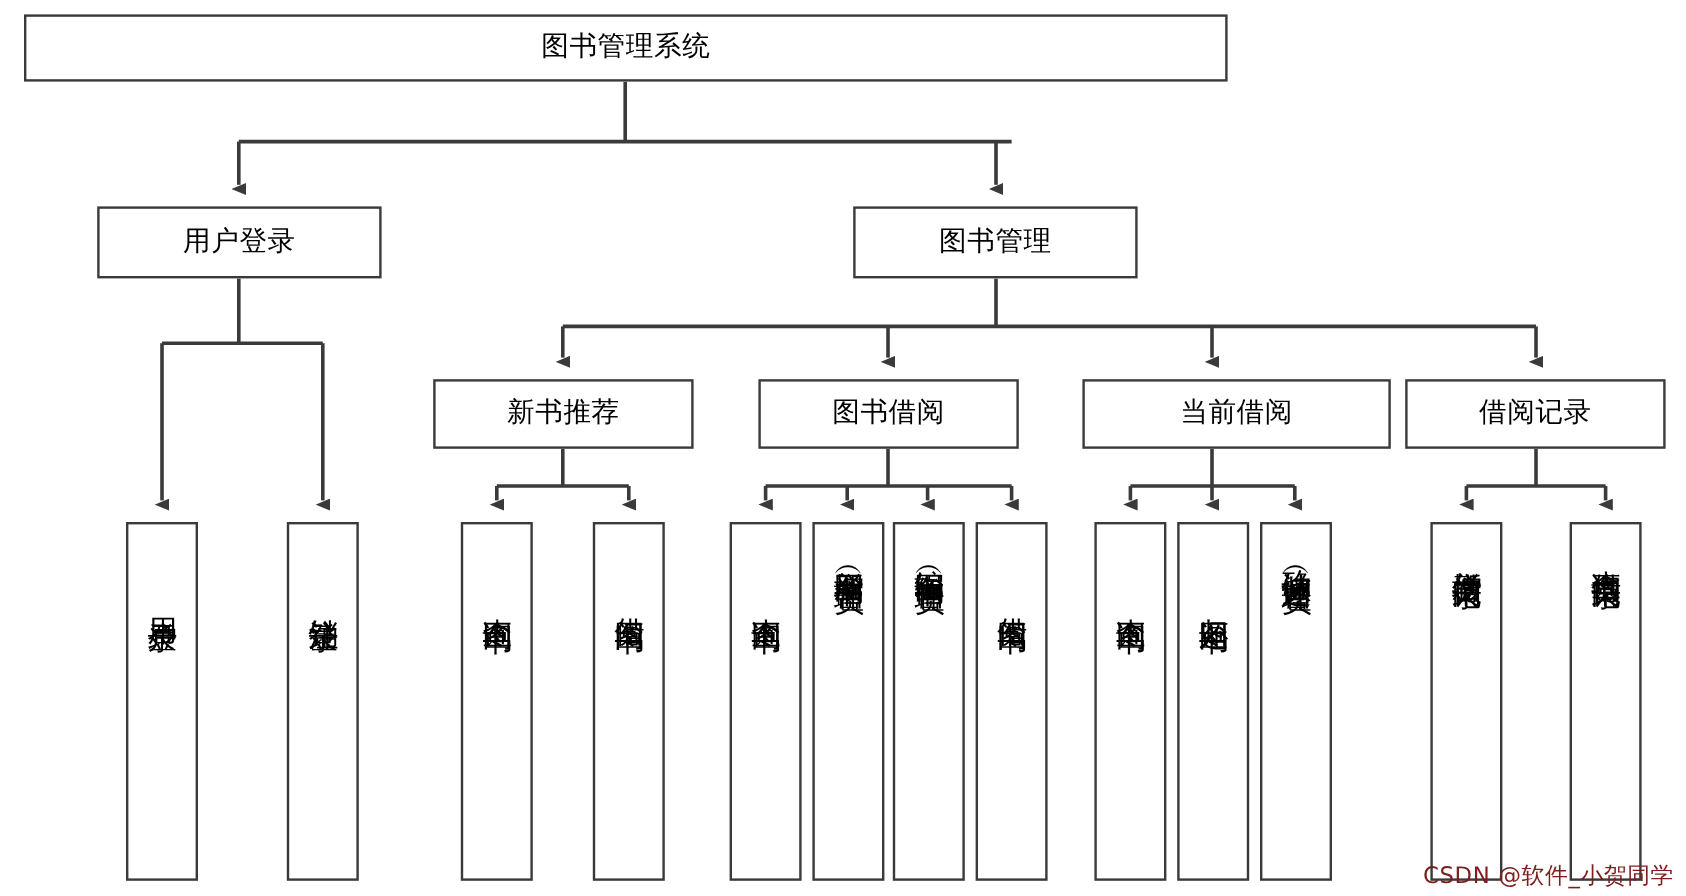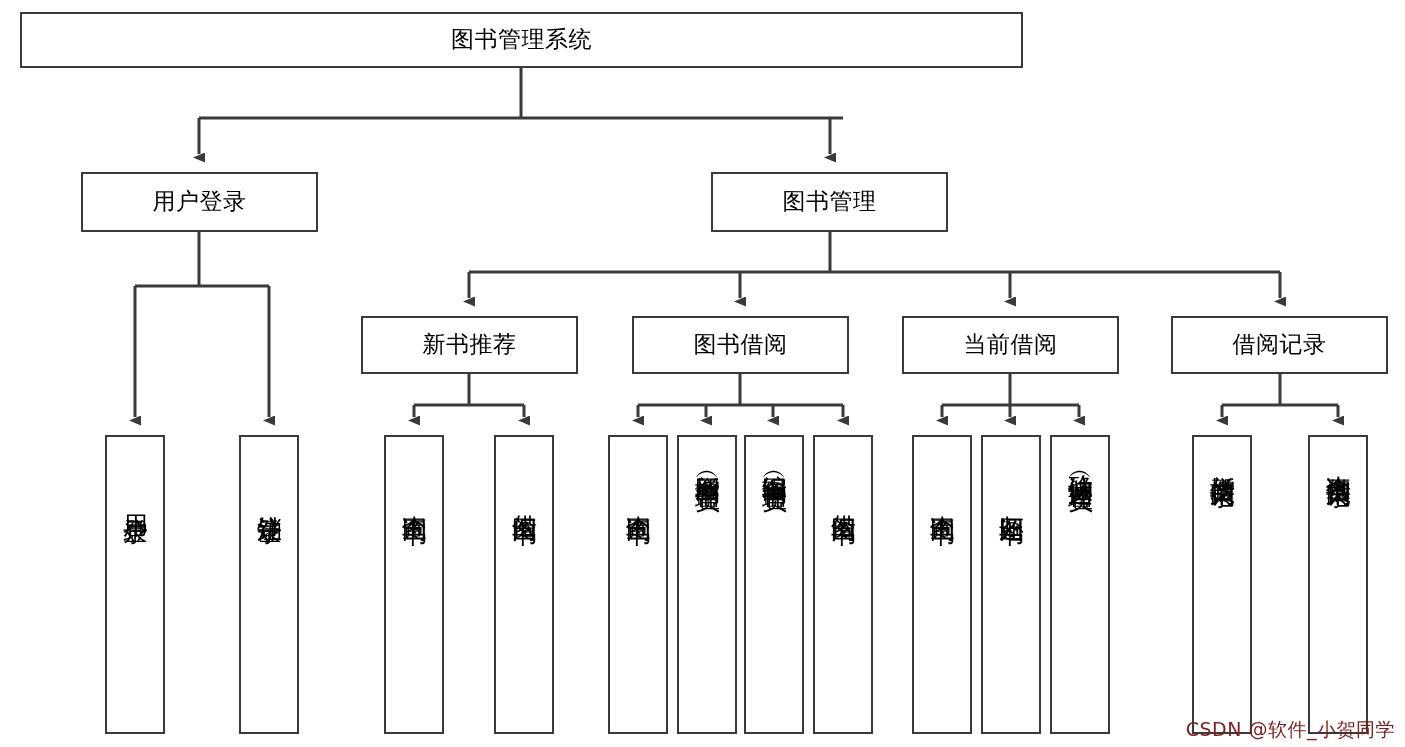--- a/index.html
+++ b/index.html
@@ -141,21 +141,21 @@
   </div>
 
   <div class="node horizontal" style="left:361px; top:316px; width:217px; height:58px;">
     <span class="label">新书推荐</span>
   </div>
 
   <div class="node horizontal" style="left:632px; top:316px; width:217px; height:58px;">
     <span class="label">图书借阅</span>
   </div>
 
-  <div class="node horizontal" style="left:902px; top:316px; width:217px; height:58px;">
+  <div class="node horizontal" style="left:902px; top:316px; width:257px; height:58px;">
     <span class="label">当前借阅</span>
   </div>
 
   <div class="node horizontal" style="left:1171px; top:316px; width:217px; height:58px;">
     <span class="label">借阅记录</span>
   </div>
 
   <div class="node vertical" style="left:105px; top:435px; width:60px; height:299px;">
     <span class="label">用户登录</span>
   </div>

